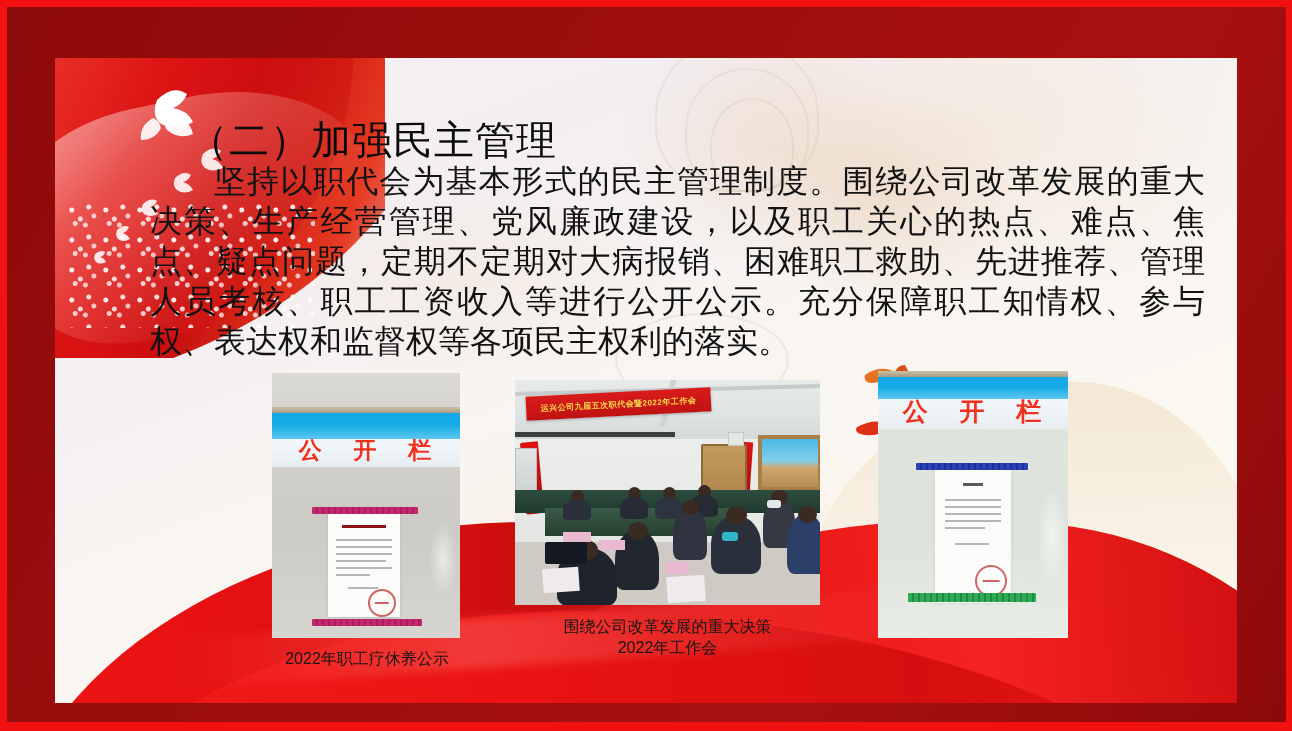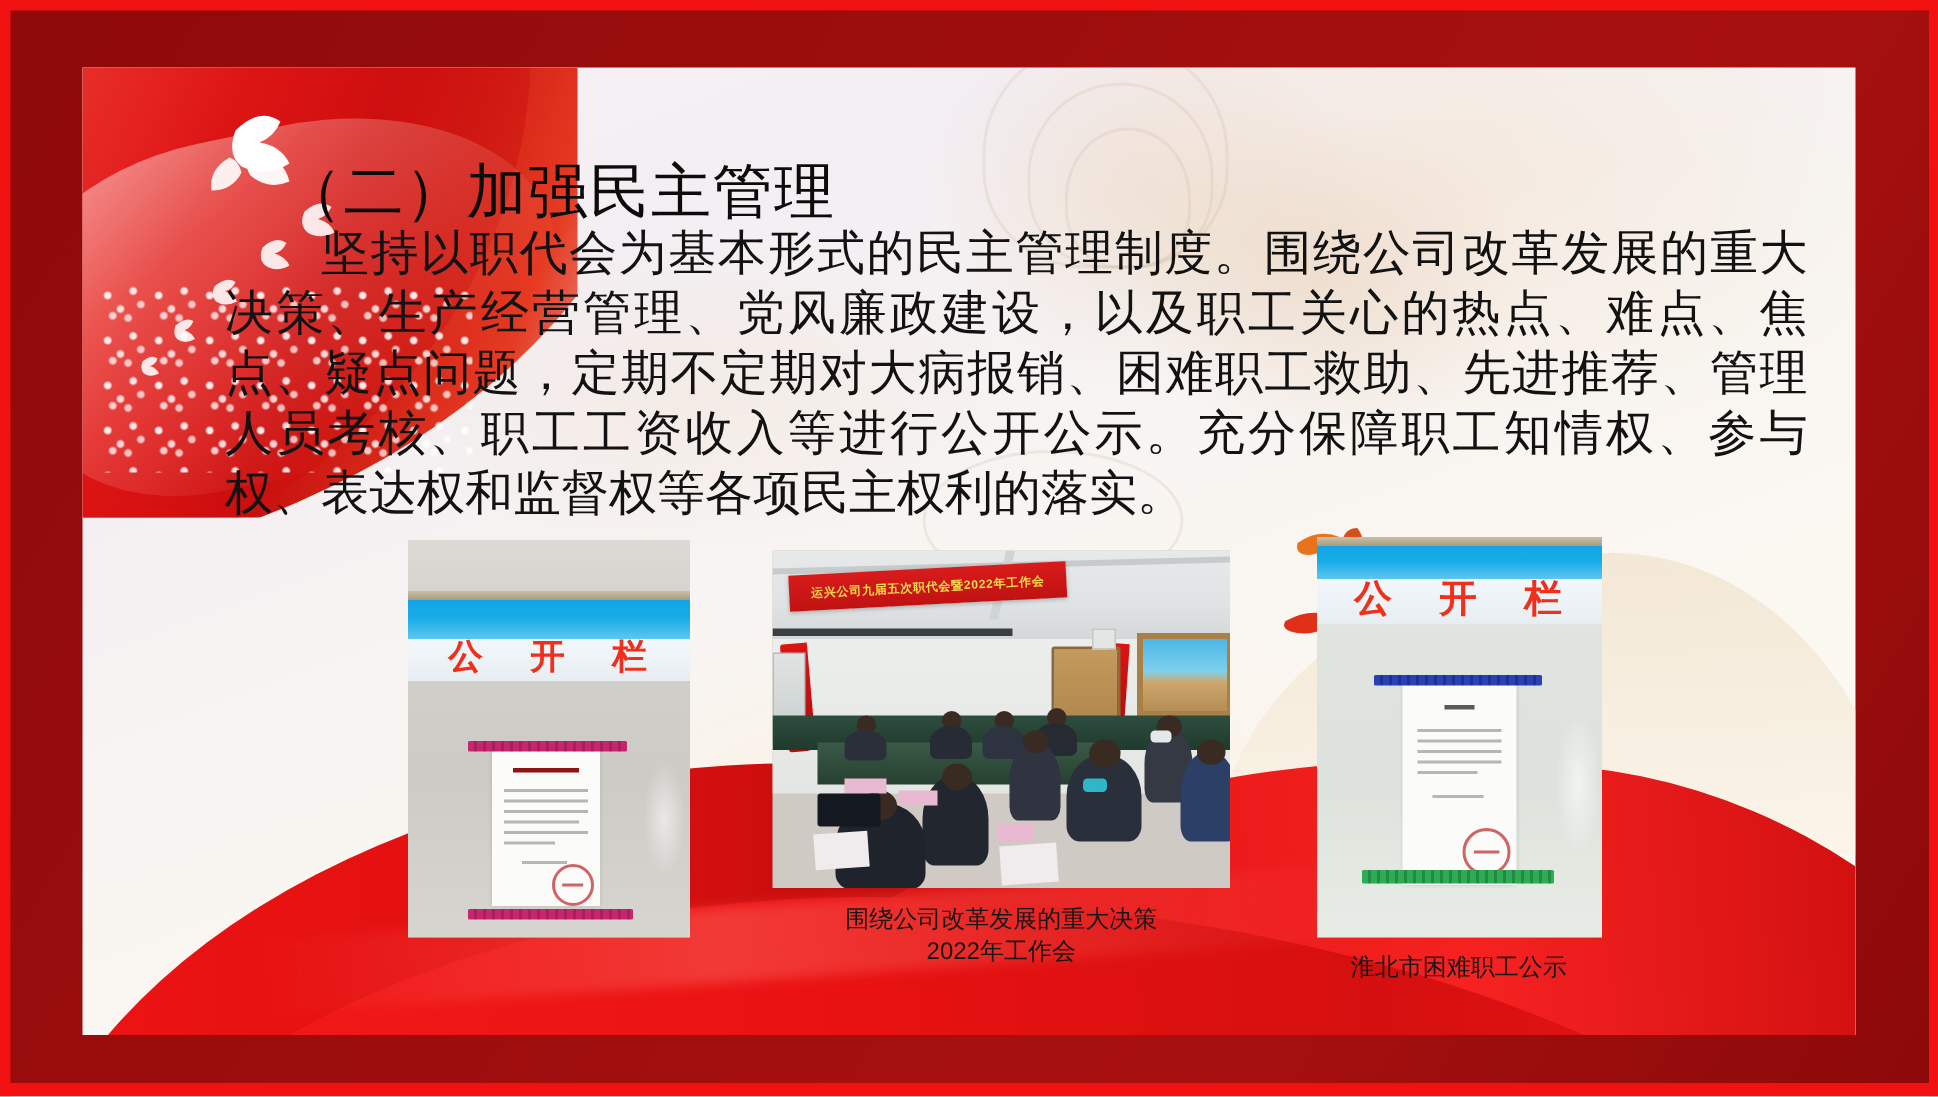--- a/index.html
+++ b/index.html
@@ -30,21 +30,21 @@
   }
   .frame-edge.top    { left:0; top:0; width:1292px; height:7px; }
   .frame-edge.bottom { left:0; bottom:0; width:1292px; height:9px; }
   .frame-edge.left   { left:0; top:0; width:7px; height:731px; }
   .frame-edge.right  { right:0; top:0; width:6px; height:731px; }
 
   
   #slide-canvas {
     position: absolute;
     left: 55px;
-    top: 45px;
+    top: 58px;
     width: 1182px;
     height: 645px;
     overflow: hidden;
     background:
       radial-gradient(ellipse 420px 260px at 78% 12%, rgba(244,226,206,0.55) 0%, rgba(255,255,255,0) 70%),
       radial-gradient(ellipse 520px 300px at 50% 88%, rgba(248,236,219,0.75) 0%, rgba(255,255,255,0) 72%),
       linear-gradient(160deg, #f6f3f5 0%, #f3eef2 22%, #f7f4f2 45%, #fbf7f1 68%, #fdfaf4 100%);
   }
 
   
@@ -360,20 +360,21 @@
         <div class="notice-line" style="left:8px; top:47px; width:50px;"></div>
         <div class="notice-line" style="left:8px; top:54px; width:56px;"></div>
         <div class="notice-line" style="left:8px; top:61px; width:34px;"></div>
         <div class="notice-line" style="left:20px; top:74px; width:30px;"></div>
         <div class="notice-seal" style="left:40px; top:76px; width:24px; height:24px;"></div>
       </div>
       <div class="notice-strip strip-pink" style="left:40px; top:134px; width:106px;"></div>
       <div class="notice-strip strip-pink" style="left:40px; top:246px; width:110px;"></div>
       <div style="position:absolute; right:4px; top:150px; width:26px; height:72px; background:radial-gradient(ellipse at center, rgba(255,255,255,0.55) 0%, rgba(255,255,255,0) 75%);"></div>
     </div>
+    <div id="caption-1" class="caption">2022年职工疗休养公示</div>
 
     <div id="photo-2" class="photo">
       <div class="mt-ceiling"></div>
       <div class="mt-beam" style="left:0; top:8px; width:100%; height:4px; transform:rotate(-1.5deg);"></div>
       <div class="mt-beam" style="left:150px; top:0; width:6px; height:46px; transform:skewX(-14deg); background:#cfd4d4;"></div>
       <div class="mt-beam" style="left:0; top:52px; width:160px; height:5px; background:#3a3f3f;"></div>
       <div class="mt-wall" style="top:26%; height:46%;"></div>
 
       <div class="mt-banner" style="left:11px; top:12px; width:185px; height:24px; font-size:8px; transform:rotate(-3deg);">运兴公司九届五次职代会暨2022年工作会</div>
 
@@ -438,16 +439,15 @@
         <div class="notice-line" style="left:10px; top:44px; width:56px;"></div>
         <div class="notice-line" style="left:10px; top:51px; width:56px;"></div>
         <div class="notice-line" style="left:10px; top:58px; width:40px;"></div>
         <div class="notice-line" style="left:20px; top:74px; width:34px;"></div>
         <div class="notice-seal" style="left:40px; top:96px; width:28px; height:28px;"></div>
       </div>
       <div class="notice-strip strip-blue" style="left:38px; top:92px; width:112px;"></div>
       <div class="notice-strip strip-green" style="left:30px; top:222px; width:128px; height:9px;"></div>
       <div style="position:absolute; right:2px; top:120px; width:28px; height:90px; background:radial-gradient(ellipse at center, rgba(255,255,255,0.6) 0%, rgba(255,255,255,0) 75%);"></div>
     </div>
-    <div id="caption-3" class="caption">淮北市困难职工公示</div>
 
   </div>
 </div>
 
 </body></html>

